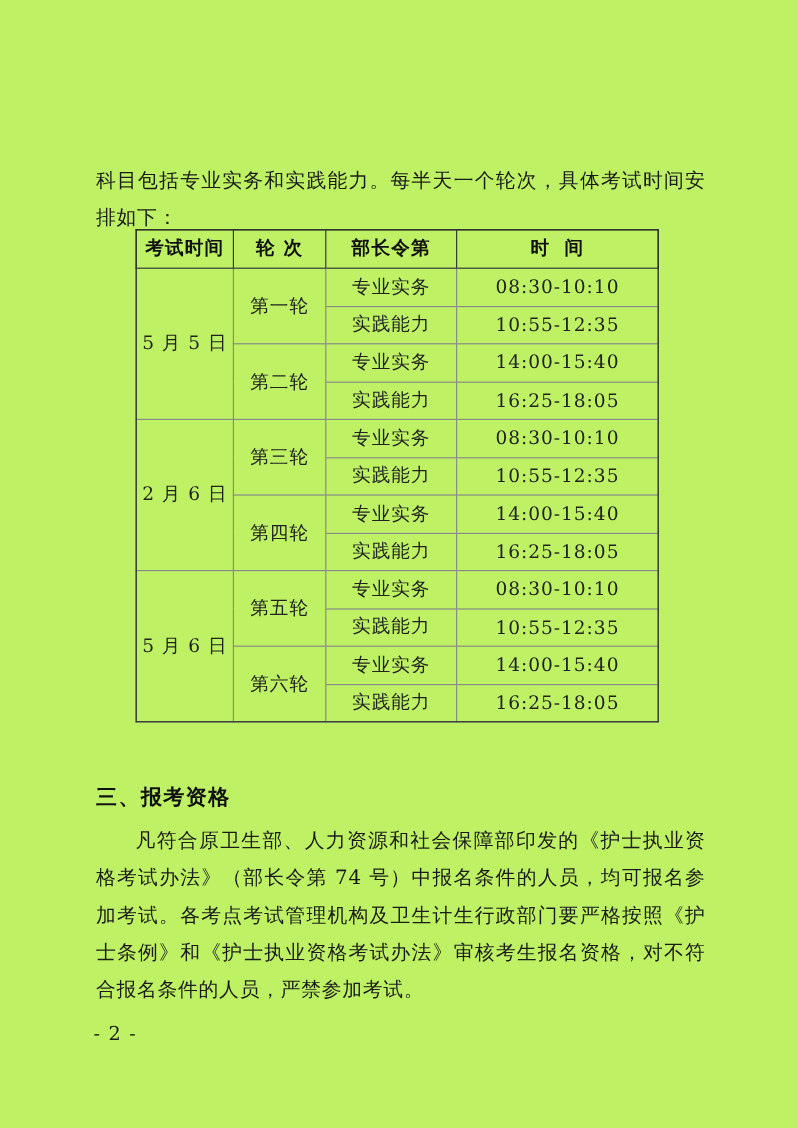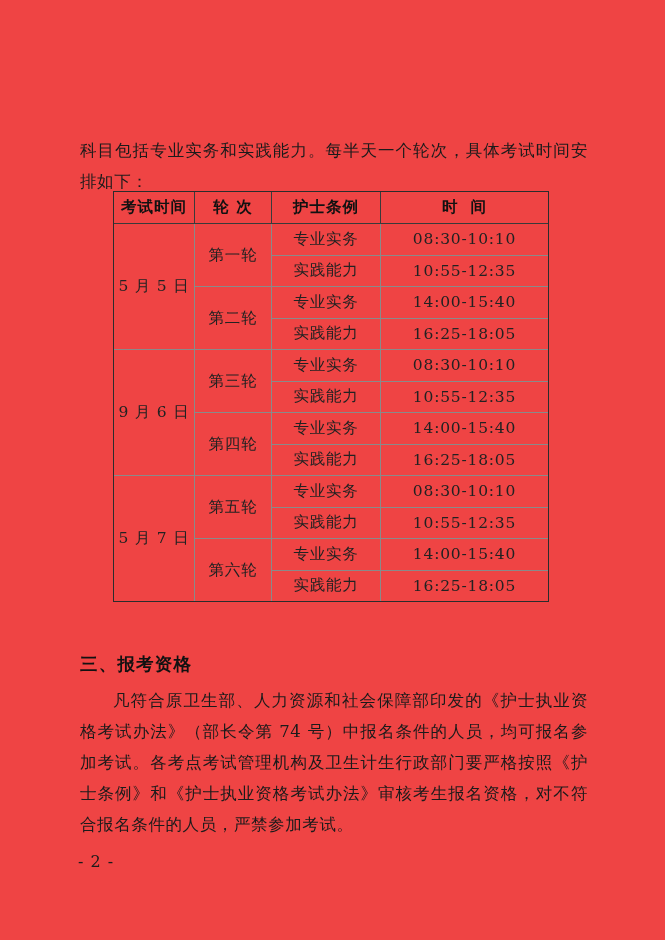--- a/index.html
+++ b/index.html
@@ -13,21 +13,21 @@
     height: 940px;
     position: relative;
     font-family: "DejaVu Serif", "Liberation Serif", serif;
     color: #141414;
     overflow: hidden;
   }
 
   .page {
     position: absolute;
     inset: 0;
-    background: #ef4444;
+    background: #bef264;
   }
 
   
   .para {
     position: absolute;
     left: 80px;
     width: 508px;
     font-family: "DejaVu Serif", "Liberation Serif", serif;
     font-size: 16.5px;
     line-height: 31px;
@@ -146,21 +146,21 @@
       <colgroup>
         <col class="c1">
           <col class="c2">
           <col class="c3">
           <col class="c4">
       </colgroup>
       <thead>
         <tr>
           <th>考试时间</th>
           <th>轮 次</th>
-          <th>护士条例</th>
+          <th>部长令第</th>
           <th class="th-time"><span>时</span><span class="sp"></span><span>间</span></th>
         </tr>
       </thead>
       <tbody id="schedule-body">
           <tr class="day-start">
             <td class="date-cell" rowspan="4">5 月 5 日</td>
             <td class="round-cell" rowspan="2">第一轮</td>
             <td class="subject-cell">专业实务</td>
             <td class="time-cell">08:30-10:10</td>
           </tr>
@@ -171,40 +171,40 @@
           <tr>
             <td class="round-cell" rowspan="2">第二轮</td>
             <td class="subject-cell">专业实务</td>
             <td class="time-cell">14:00-15:40</td>
           </tr>
           <tr>
             <td class="subject-cell">实践能力</td>
             <td class="time-cell">16:25-18:05</td>
           </tr>
           <tr class="day-start">
-            <td class="date-cell" rowspan="4">9 月 6 日</td>
+            <td class="date-cell" rowspan="4">2 月 6 日</td>
             <td class="round-cell" rowspan="2">第三轮</td>
             <td class="subject-cell">专业实务</td>
             <td class="time-cell">08:30-10:10</td>
           </tr>
           <tr>
             <td class="subject-cell">实践能力</td>
             <td class="time-cell">10:55-12:35</td>
           </tr>
           <tr>
             <td class="round-cell" rowspan="2">第四轮</td>
             <td class="subject-cell">专业实务</td>
             <td class="time-cell">14:00-15:40</td>
           </tr>
           <tr>
             <td class="subject-cell">实践能力</td>
             <td class="time-cell">16:25-18:05</td>
           </tr>
           <tr class="day-start">
-            <td class="date-cell" rowspan="4">5 月 7 日</td>
+            <td class="date-cell" rowspan="4">5 月 6 日</td>
             <td class="round-cell" rowspan="2">第五轮</td>
             <td class="subject-cell">专业实务</td>
             <td class="time-cell">08:30-10:10</td>
           </tr>
           <tr>
             <td class="subject-cell">实践能力</td>
             <td class="time-cell">10:55-12:35</td>
           </tr>
           <tr>
             <td class="round-cell" rowspan="2">第六轮</td>

